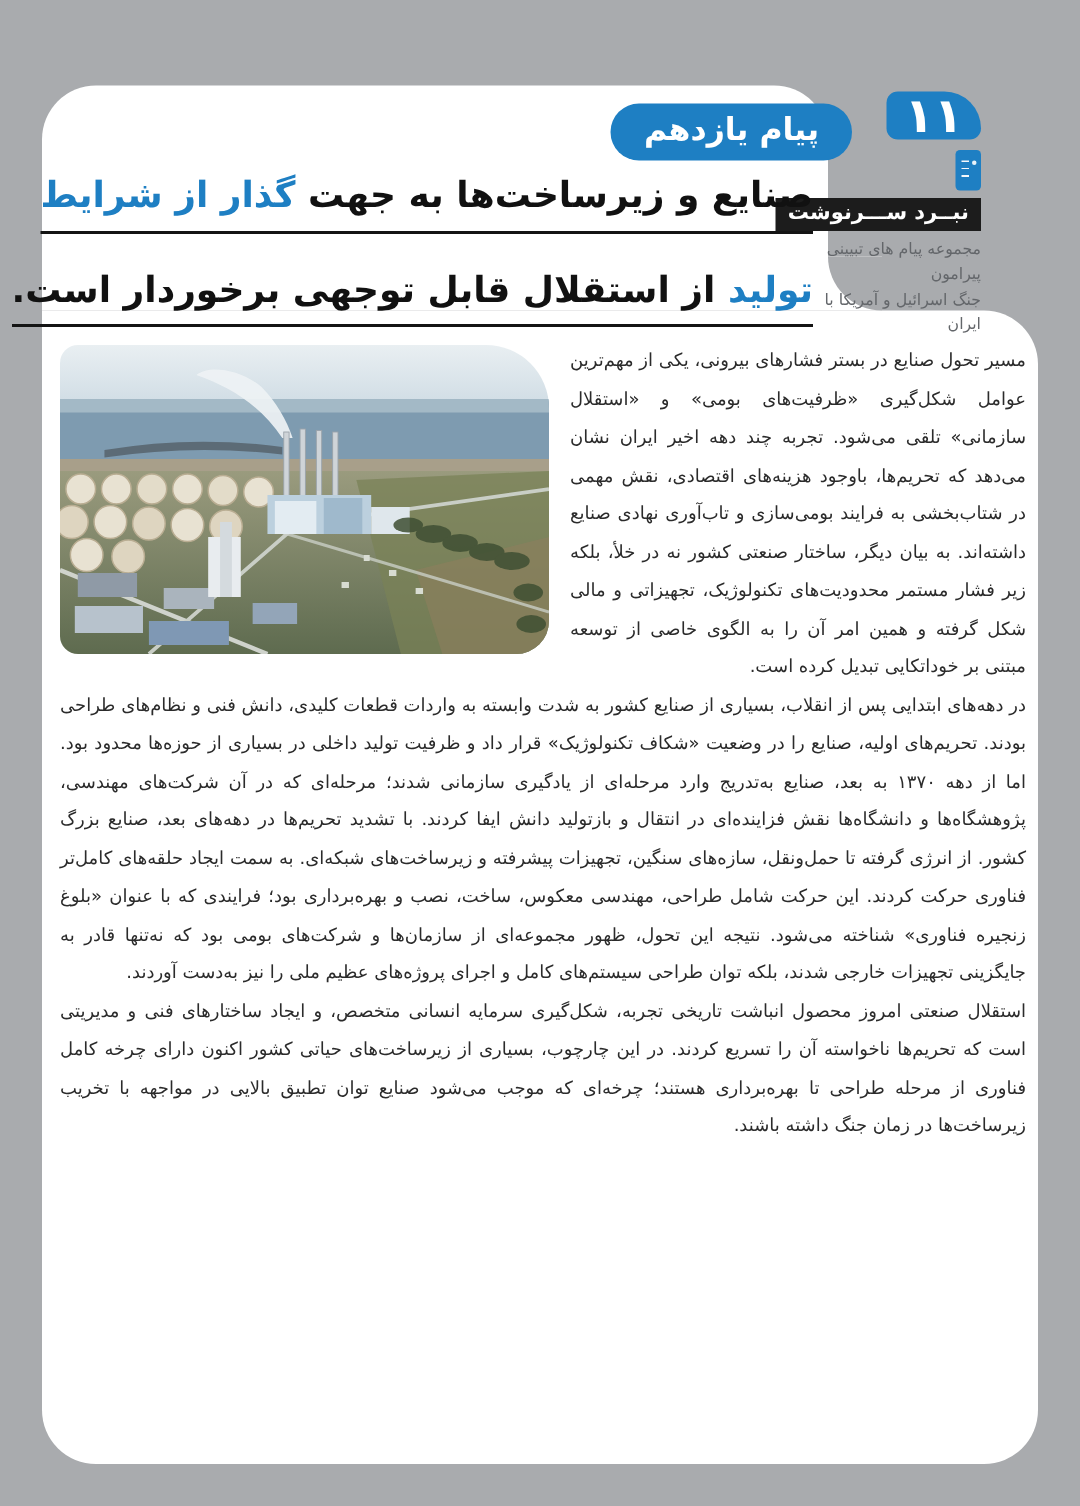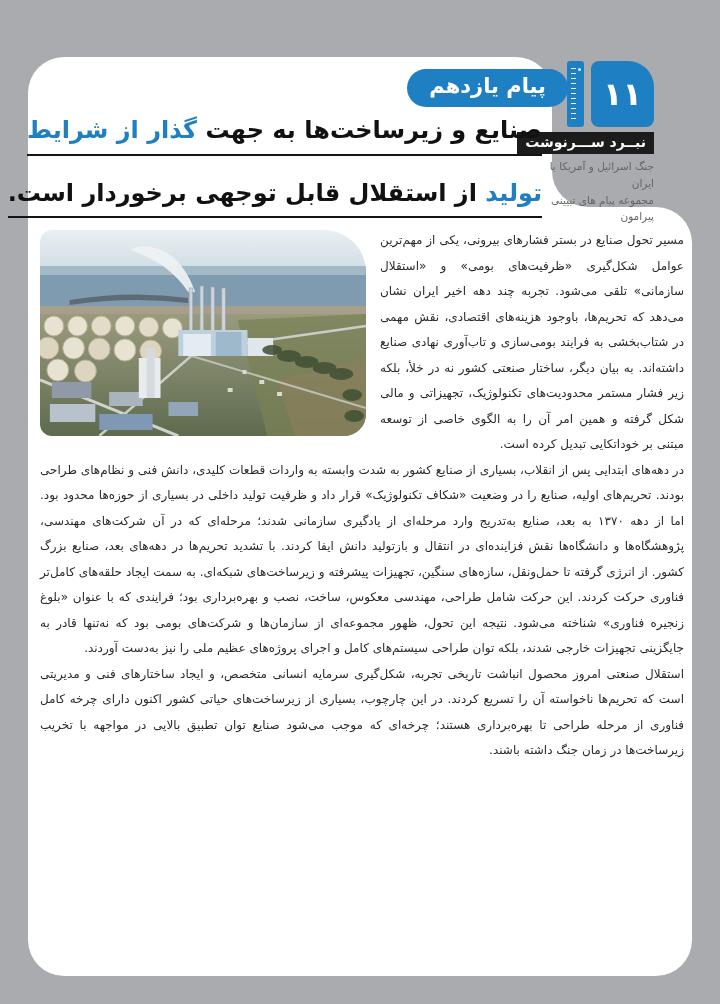--- a/index.html
+++ b/index.html
@@ -33,22 +33,22 @@
     width:100%;height:100%;
     background:var(--gray);
     border-bottom-left-radius:36px;
   }
   
   .branding{
     position:absolute;top:61px;right:66px;width:126px;
     direction:rtl;text-align:right;
   }
   .branding .row{
-    display:flex;flex-direction:row;gap:7px;height:66px;
-    justify-content:flex-start;
+    display:flex;flex-direction:column;gap:7px;height:66px;
+    justify-content:center;
   }
   .issue-tile{
     width:63px;height:66px;background:var(--blue);
     border-radius:8px 26px 8px 8px;
     color:#fff;font-size:32px;font-weight:bold;
     display:flex;align-items:center;justify-content:center;
     line-height:1;
   }
   .ruler{
     width:17px;height:66px;background:var(--blue);
@@ -119,22 +119,22 @@
 
 <div class="branding">
   <div class="row">
     <div class="issue-tile">
       <span>۱۱</span>
     </div>
     <div class="ruler"></div>
   </div>
   <span class="series-strip">نبــرد ســـرنوشت</span>
   <div class="series-sub">
+    <div>مجموعه پیام های تبیینی پیرامون</div>
     <div>جنگ اسرائیل و آمریکا با ایران</div>
-    <div>مجموعه پیام های تبیینی پیرامون</div>
   </div>
 </div>
 
 <div class="pill">پیام یازدهم</div>
 
 <div class="title">
   <div>
     <span class="tline"><span>صنایع و زیرساخت‌ها به جهت </span><span class="accent">گذار از شرایط</span></span>
   </div>
   <div>

